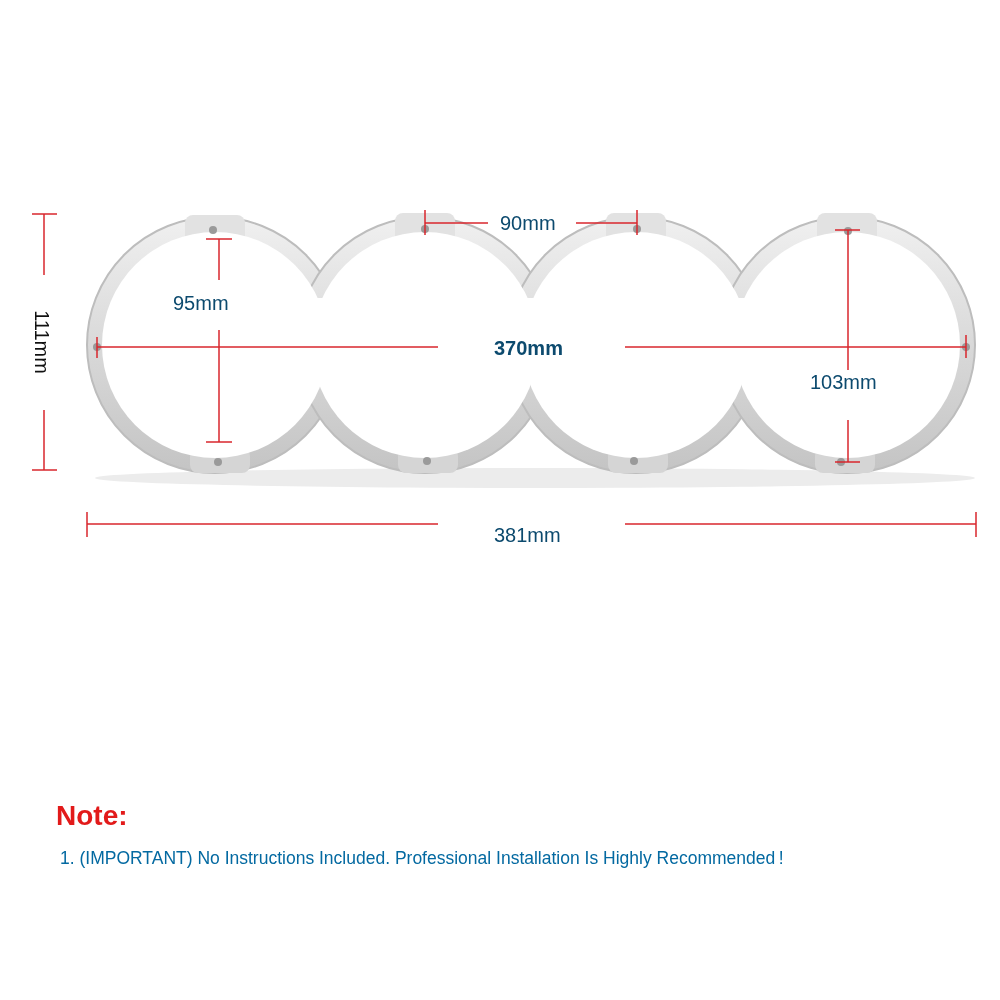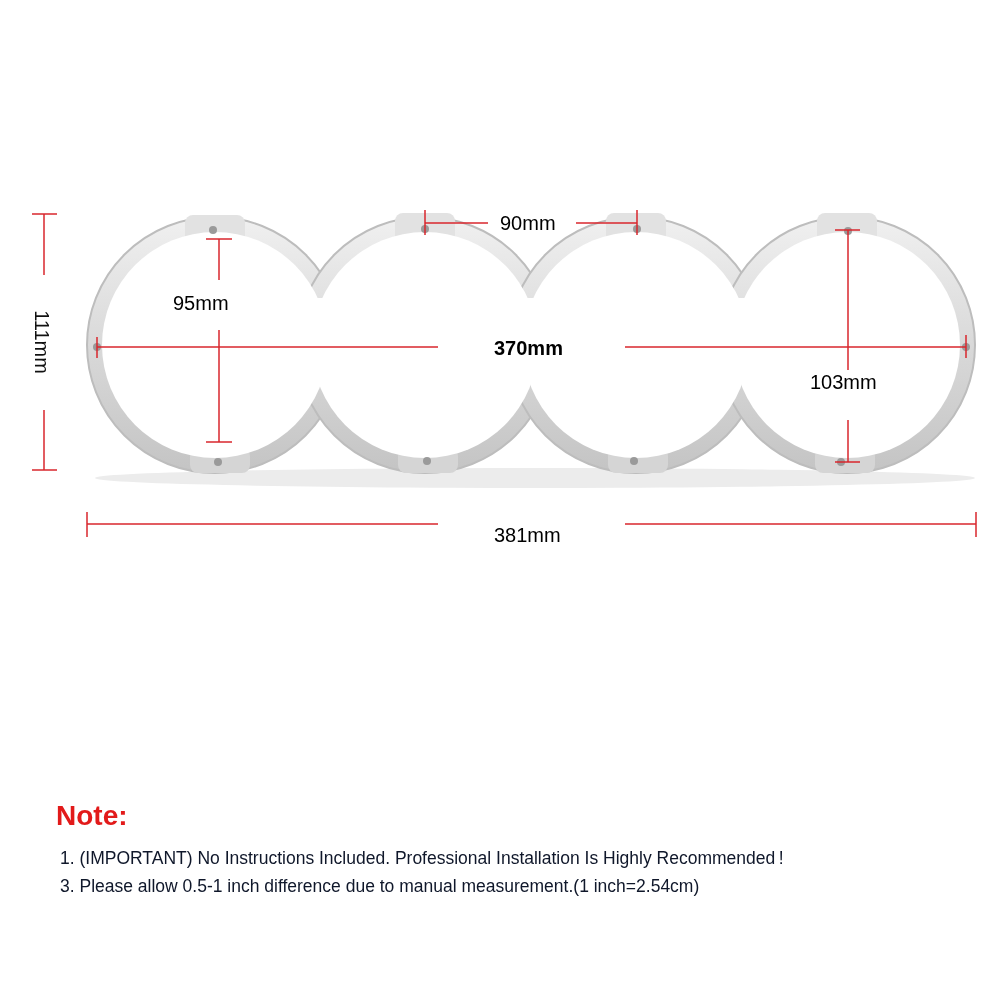--- a/index.html
+++ b/index.html
@@ -1,21 +1,21 @@
 <!DOCTYPE html>
 <html><head>
 <meta charset="utf-8">
 <style>
   html, body { margin:0; padding:0; }
   body { width:1000px; height:1000px; background:#ffffff; position:relative; overflow:hidden; font-family:"Liberation Sans", sans-serif; }
   #stage { position:absolute; left:0; top:0; width:1000px; height:1000px; }
-  .lbl { position:absolute; font-family:"Liberation Sans", sans-serif; font-size:20px; color:#000000; background:#fff; line-height:24px; padding:0 4px; }
+  .lbl { position:absolute; font-family:"Liberation Sans", sans-serif; font-size:20px; color:#0c4a6e; background:#fff; line-height:24px; padding:0 4px; }
   .lbl-vert { position:absolute; font-size:20px; color:#111; transform:rotate(90deg); transform-origin:center; line-height:24px; }
   .note-title { position:absolute; left:56px; top:800px; font-size:28px; font-weight:bold; color:#e21a1a; }
-  .note-list { position:absolute; left:60px; top:845px; width:900px; font-size:17.5px; color:#0f172a; line-height:26px; }
+  .note-list { position:absolute; left:60px; top:845px; width:900px; font-size:17.5px; color:#0369a1; line-height:26px; }
   .note-item { margin:0 0 2px 0; }
 </style>
 </head>
 <body>
 
 <div id="stage">
   <svg width="1000" height="560" viewBox="0 0 1000 560" style="position:absolute;left:0;top:0;">
     <defs>
       <linearGradient id="metal" x1="0" y1="0" x2="0" y2="1">
         <stop offset="0" stop-color="#f0f0f0"></stop>
@@ -99,15 +99,14 @@
   <div class="lbl-vert" style="left:10px;top:330px;">111mm</div>
   <div class="lbl" style="left:169px;top:291px;">95mm</div>
   <div class="lbl" style="left:496px;top:211px;">90mm</div>
   <div class="lbl" style="left:490px;top:336px;font-weight:bold;">370mm</div>
   <div class="lbl" style="left:806px;top:370px;">103mm</div>
   <div class="lbl" style="left:490px;top:523px;">381mm</div>
 
   <div class="note-title">Note:</div>
   <div class="note-list">
     <div class="note-item">1. (IMPORTANT) No Instructions Included. Professional Installation Is Highly Recommended !</div>
-    <div class="note-item">3. Please allow 0.5-1 inch difference due to manual measurement.(1 inch=2.54cm)</div>
   </div>
 </div>
 
 </body></html>

